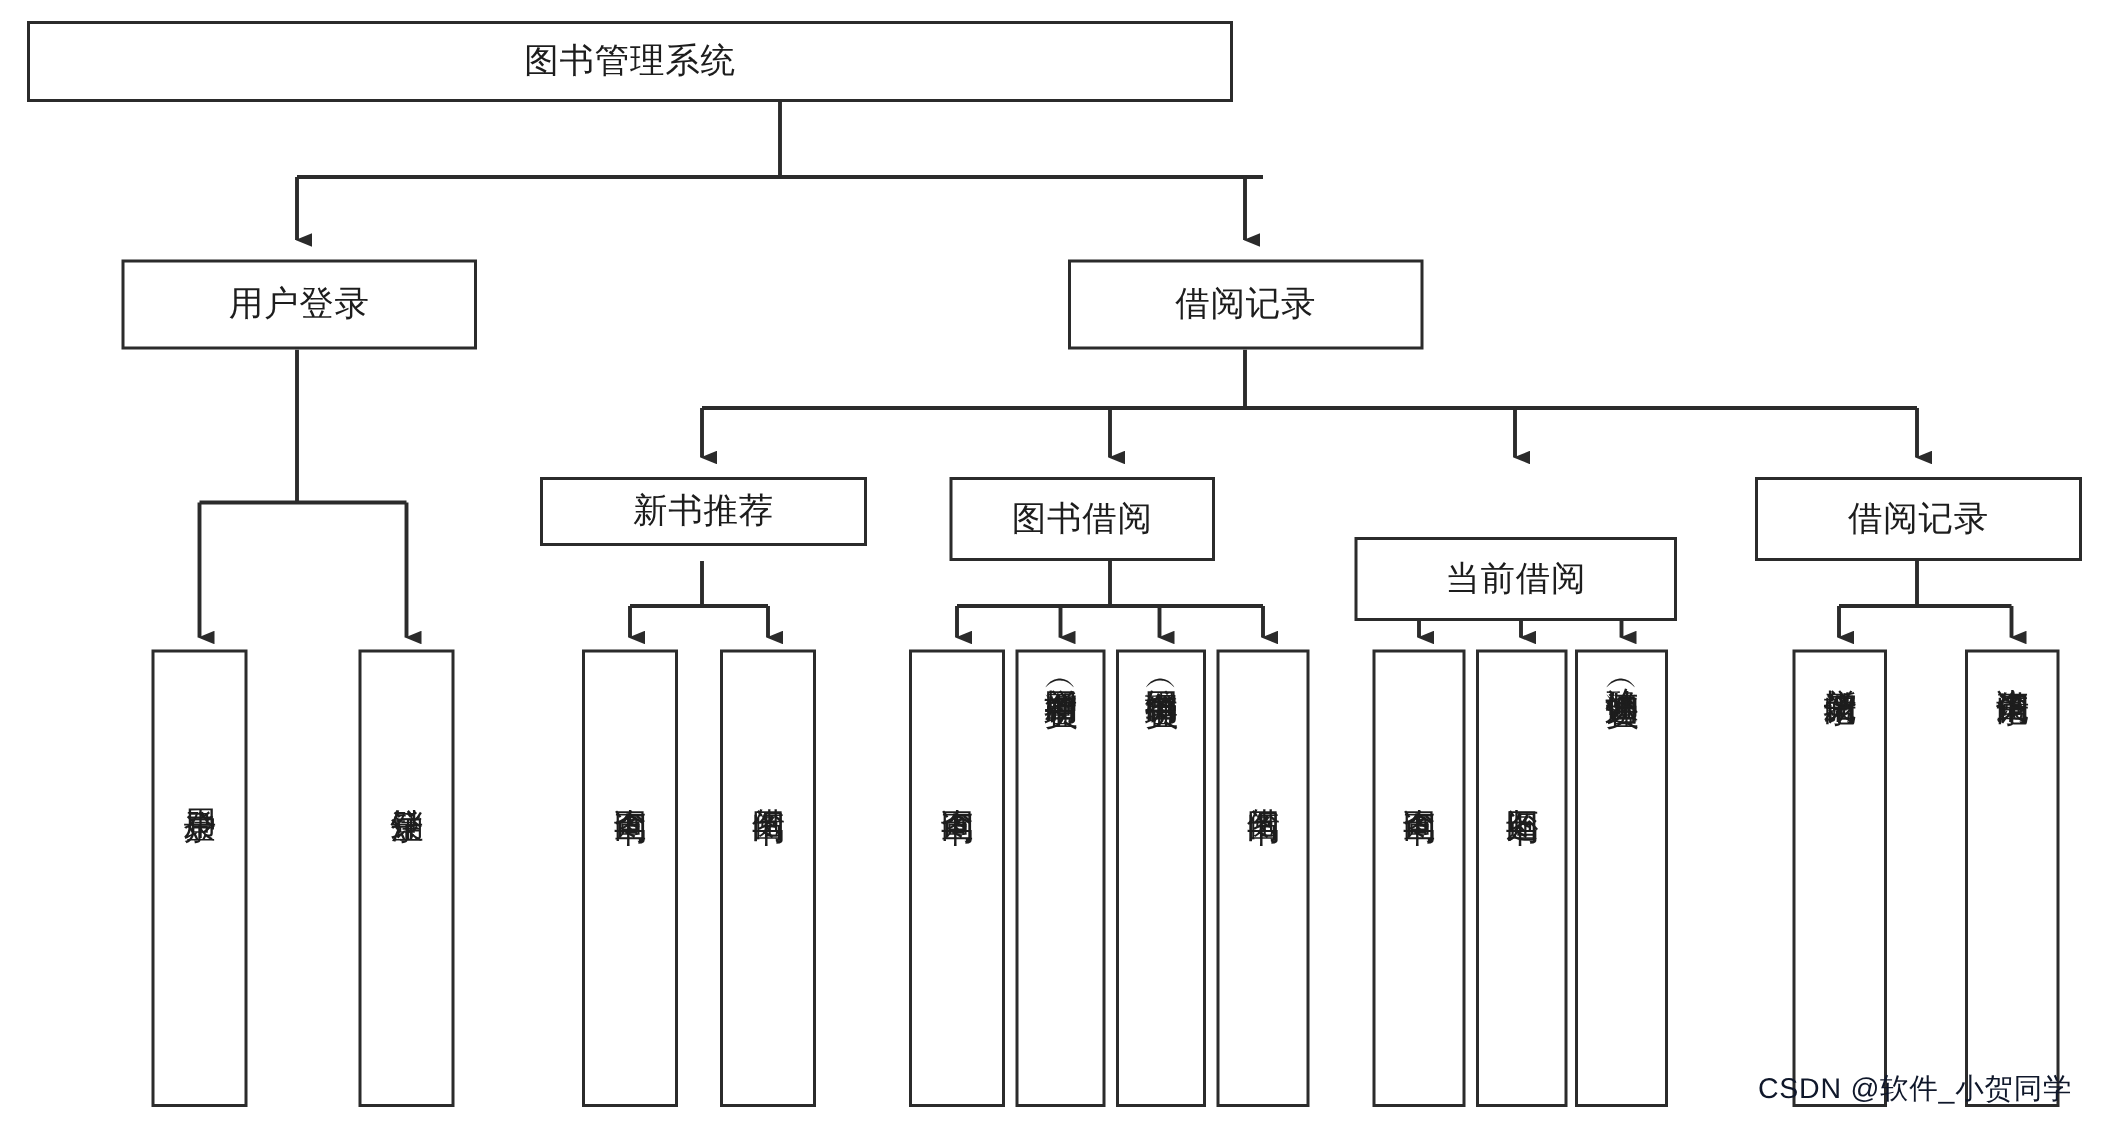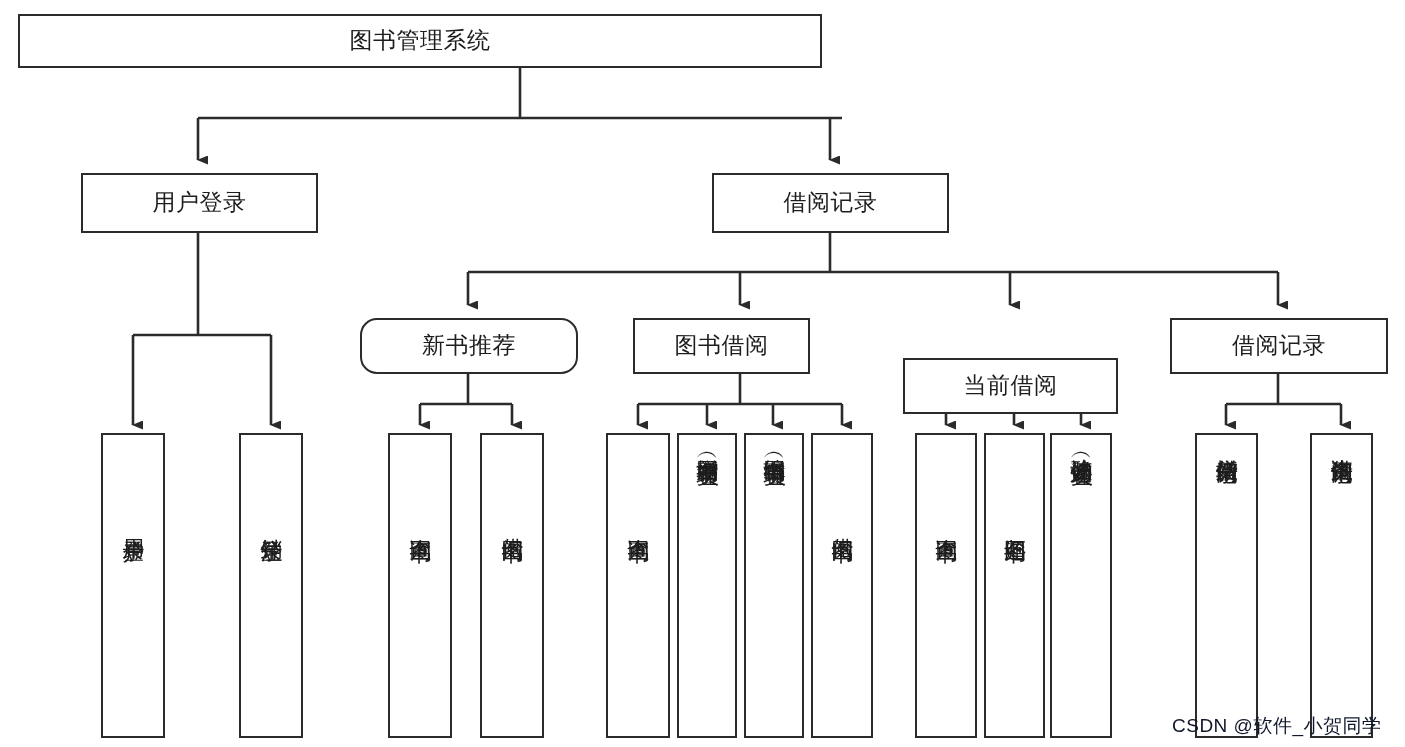--- a/index.html
+++ b/index.html
@@ -130,21 +130,21 @@
     <span class="label-h">图书管理系统</span>
   </div>
 
   <div class="node" style="left:81px; top:173px; width:237px; height:60px;">
     <span class="label-h">用户登录</span>
   </div>
   <div class="node" style="left:712px; top:173px; width:237px; height:60px;">
     <span class="label-h">借阅记录</span>
   </div>
 
-  <div class="node" style="left:360px; top:318px; width:218px; height:56px;border-radius:17px;">
+  <div class="node" style="left:360px; top:318px; width:218px; height:46px;">
     <span class="label-h">新书推荐</span>
   </div>
   <div class="node" style="left:633px; top:318px; width:177px; height:56px;">
     <span class="label-h">图书借阅</span>
   </div>
   <div class="node" style="left:903px; top:318px; width:215px; height:56px;margin-top:40px;">
     <span class="label-h">当前借阅</span>
   </div>
   <div class="node" style="left:1170px; top:318px; width:218px; height:56px;">
     <span class="label-h">借阅记录</span>

